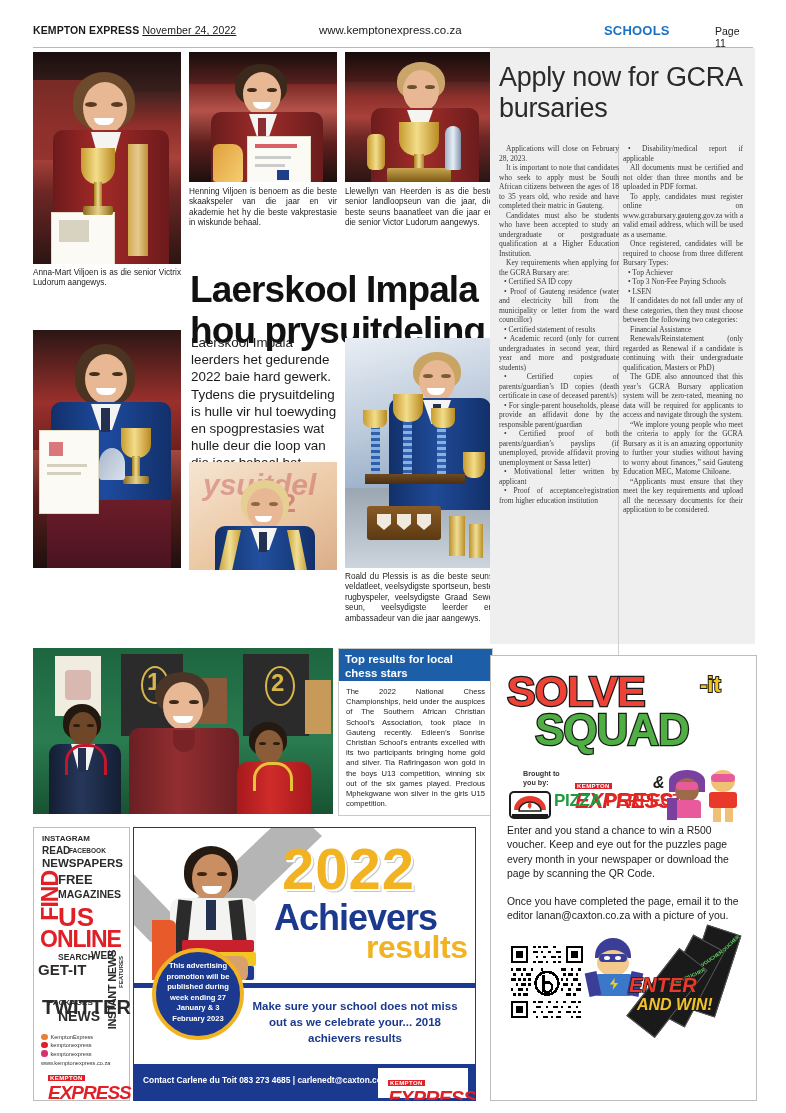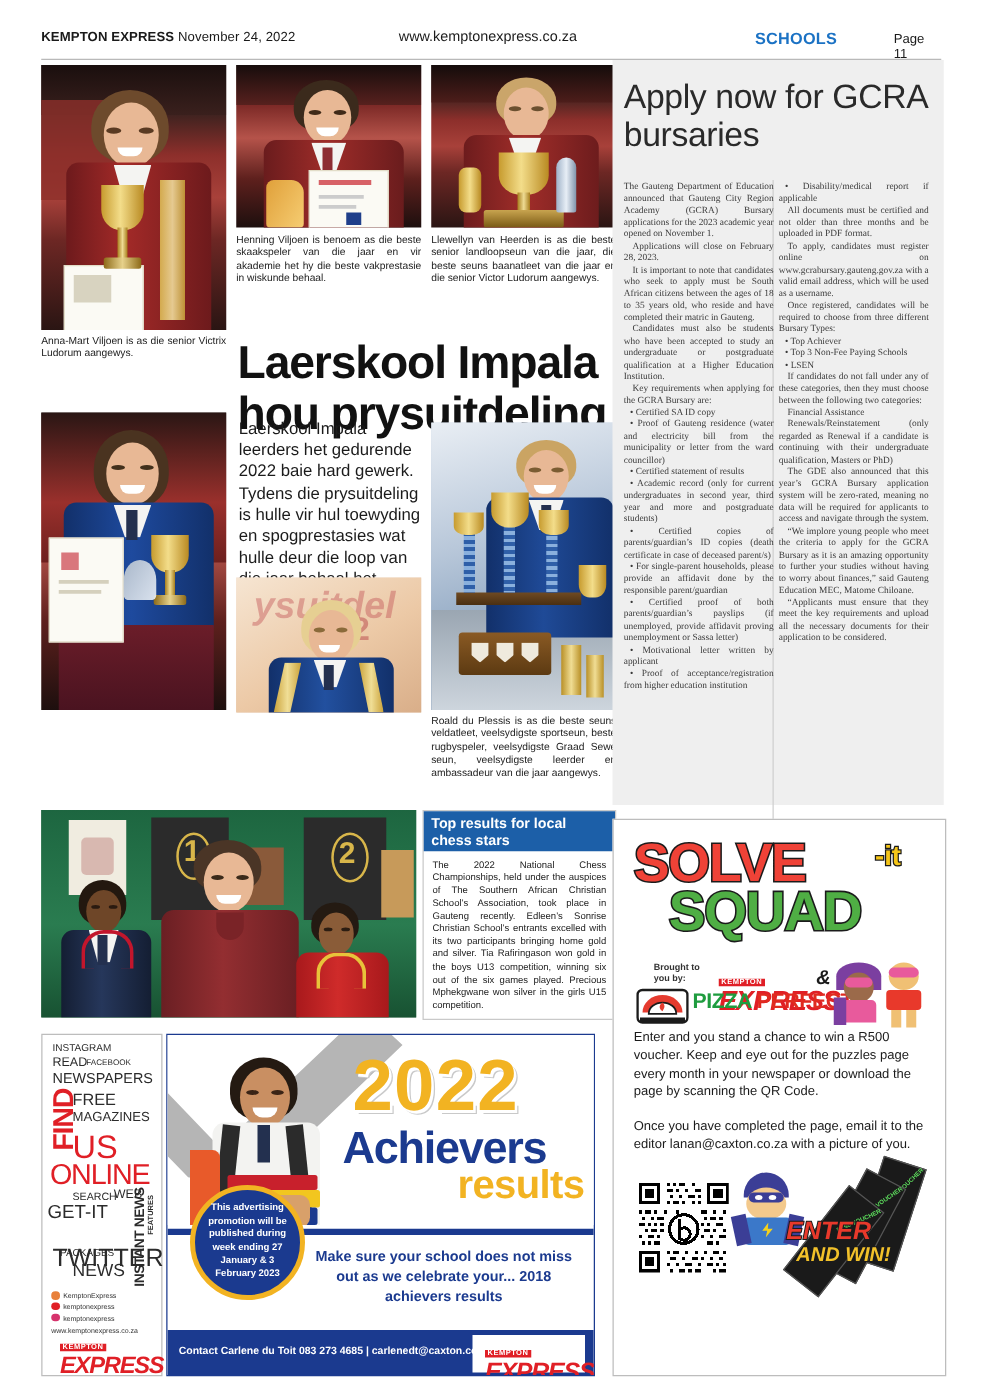--- a/index.html
+++ b/index.html
@@ -3,21 +3,21 @@
 <meta charset="utf-8">
 <style>
   html,body{margin:0;padding:0;background:#ffffff;}
   body{width:786px;height:1113px;font-family:"Liberation Sans",sans-serif;color:#1a1a1a;-webkit-font-smoothing:antialiased;}
   .page{position:relative;width:786px;height:1113px;overflow:hidden;background:#fff;}
 
   
   .masthead{position:absolute;left:33px;top:24px;width:720px;height:22px;}
   .mh-left{position:absolute;left:0;top:0;font-size:10.5px;letter-spacing:.1px;white-space:nowrap;}
   .mh-left b{font-weight:700;}
-  .mh-left span.date{font-weight:400;}
+  .mh-left span.date{font-weight:400;text-decoration:underline;}
   .mh-url{position:absolute;left:286px;top:0px;font-size:11.5px;}
   .mh-section{position:absolute;left:571px;top:-1px;font-size:13px;font-weight:700;color:#1b72c4;letter-spacing:.2px;}
   .mh-page{position:absolute;left:682px;top:1px;font-size:10.5px;}
   .rule{position:absolute;left:33px;top:47px;width:720px;height:1px;background:#b9b9b9;}
 
   
   .photo{position:absolute;overflow:hidden;background:#4a3b38;}
   .cap{position:absolute;font-size:8.2px;line-height:10.4px;text-align:justify;color:#222;}
 
   
@@ -55,21 +55,21 @@
   .bsep{position:absolute;left:128px;top:96px;width:1px;height:540px;background:#cfcfcf;}
 
   
   .chess-wrap{position:absolute;left:338px;top:648px;width:153px;height:166px;border:1px solid #c9c9c9;background:#fff;}
   .chess-head{position:absolute;left:0;top:0;width:153px;height:32px;background:#1c5fa8;}
   .chess-head span{position:absolute;left:6px;top:4px;width:142px;font-size:11.4px;line-height:13.5px;font-weight:700;color:#fff;}
   .chess-body{position:absolute;left:7px;top:38px;width:139px;font-size:7.6px;line-height:10.2px;text-align:justify;color:#222;}
 
   
   .findus{position:absolute;left:33px;top:827px;width:95px;height:272px;border:1px solid #bdbdbd;background:#fff;}
-  .fu-word{position:absolute;font-weight:400;color:#2b2b2b;white-space:nowrap;}
+  .fu-word{position:absolute;font-weight:700;color:#2b2b2b;white-space:nowrap;}
   .fu-red{color:#e01f26;}
   .fu-find{position:absolute;left:5px;top:43px;font-size:23px;font-weight:700;color:#e01f26;letter-spacing:-1px;
            writing-mode:vertical-rl;transform:rotate(180deg);transform-origin:center;line-height:23px;}
   .fu-instant{position:absolute;left:72px;top:122px;font-size:11px;font-weight:700;color:#2b2b2b;letter-spacing:-.3px;
            writing-mode:vertical-rl;transform:rotate(180deg);line-height:12px;}
   .fu-features{position:absolute;left:84px;top:128px;font-size:6px;font-weight:700;color:#2b2b2b;letter-spacing:0;
            writing-mode:vertical-rl;transform:rotate(180deg);}
   .fu-social{position:absolute;left:7px;top:205px;width:84px;font-size:5.6px;line-height:8.4px;color:#333;}
   .fu-social i{display:inline-block;width:6.5px;height:6.5px;border-radius:50%;margin-right:3px;vertical-align:-1px;}
   .ke-logo{position:relative;font-family:"Liberation Sans",sans-serif;}
@@ -254,21 +254,20 @@
     <div style="position:absolute;left:72px;top:176px;width:14px;height:16px;background:#efeadd;clip-path:polygon(0 0,100% 0,100% 62%,50% 100%,0 62%);"></div>
     <div style="position:absolute;left:104px;top:178px;width:16px;height:40px;background:linear-gradient(90deg,#b99027,#f0dd94,#b99027);"></div>
     <div style="position:absolute;left:124px;top:186px;width:14px;height:34px;background:linear-gradient(90deg,#b99027,#f0dd94,#b99027);"></div>
   </div>
   <div class="cap" style="left:345px;top:572px;width:148px;">Roald du Plessis is as die beste seuns veldatleet, veelsydigste sportseun, beste rugbyspeler, veelsydigste Graad Sewe seun, veelsydigste leerder en ambassadeur van die jaar aangewys.</div>
 
   <div class="bursary">
     <h1>Apply now for GCRA bursaries</h1>
     <div class="bsep"></div>
     <div class="bcol" id="bcol1">
-        <p class=" noind">The Gauteng Department of Education announced that Gauteng City Region Academy (GCRA) Bursary applications for the 2023 academic year opened on November 1.</p>
         <p>Applications will close on February 28, 2023.</p>
         <p>It is important to note that candidates who seek to apply must be South African citizens between the ages of 18 to 35 years old, who reside and have completed their matric in Gauteng.</p>
         <p>Candidates must also be students who have been accepted to study an undergraduate or postgraduate qualification at a Higher Education Institution.</p>
         <p>Key requirements when applying for the GCRA Bursary are:</p>
         <p class="b">• Certified SA ID copy</p>
         <p class="b">• Proof of Gauteng residence (water and electricity bill from the municipality or letter from the ward councillor)</p>
         <p class="b">• Certified statement of results</p>
         <p class="b">• Academic record (only for current undergraduates in second year, third year and more and postgraduate students)</p>
         <p class="b">• Certified copies of parents/guardian’s ID copies (death certificate in case of deceased parent/s)</p>
         <p class="b">• For single-parent households, please provide an affidavit done by the responsible parent/guardian</p>

